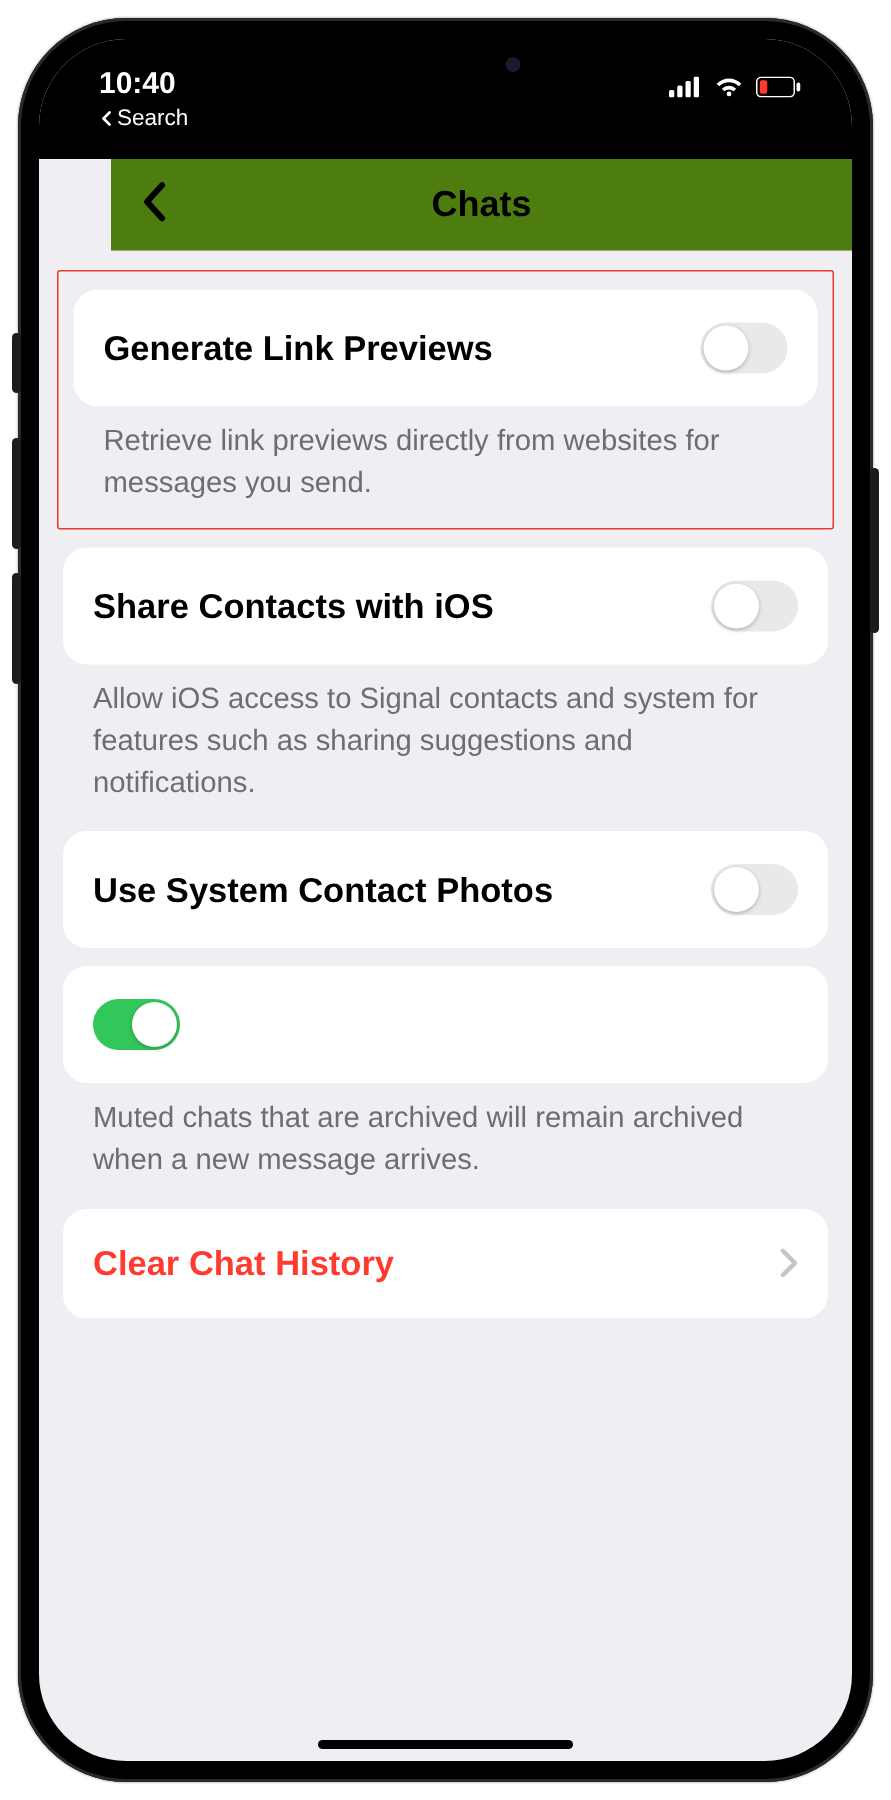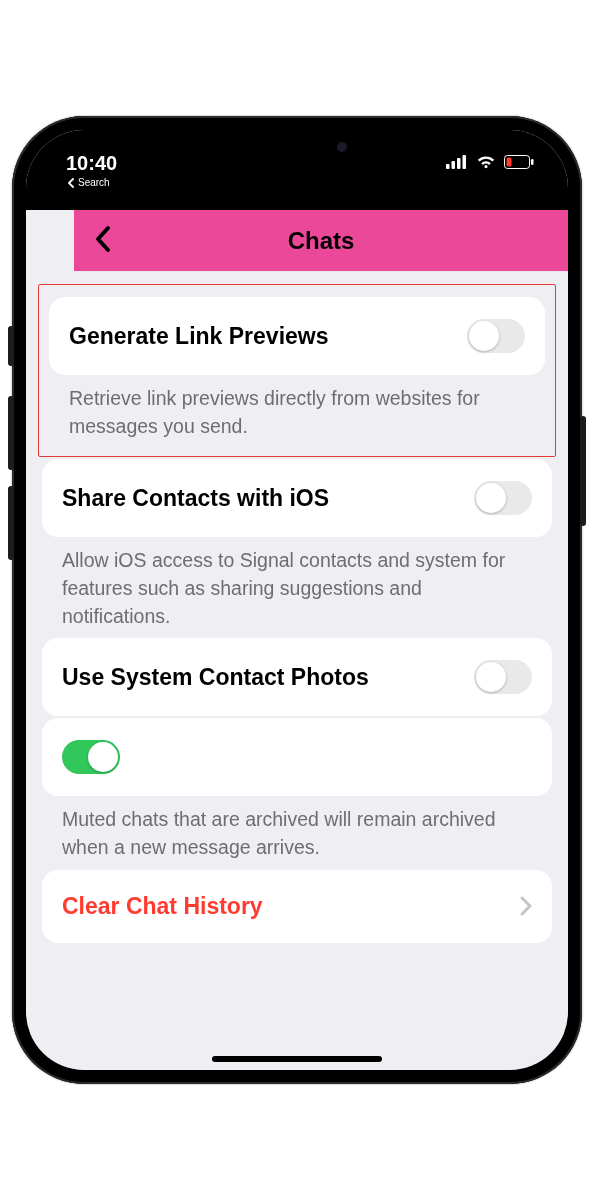--- a/index.html
+++ b/index.html
@@ -8,21 +8,21 @@
     height: 1200px;
     background: #fff;
     font-family: -apple-system, "Helvetica Neue", Arial, sans-serif;
     display: flex;
     align-items: center;
     justify-content: center;
     overflow: hidden;
   }
   .phone-frame {
     width: 570px;
-    height: 968px;
+    height: 1176px;
     background: #000;
     border-radius: 72px;
     padding: 14px;
     position: relative;
     box-shadow: inset 0 0 0 2px #2a2a2a, 0 0 2px #888;
   }
   .side-btn {
     position: absolute;
     background: #1c1c1c;
     border-radius: 4px;
@@ -70,40 +70,40 @@
     border-radius: 50%;
     background: #1a1a2a;
   }
   .status-left {
     color: #fff;
     font-size: 20px;
     font-weight: 600;
     line-height: 1.15;
   }
   .status-left .back-search {
-    font-size: 10px;
+    font-size: 15px;
     font-weight: 500;
     display: flex;
     align-items: center;
     gap: 2px;
     margin-top: 2px;
   }
   .status-right {
     display: flex;
     align-items: center;
     gap: 8px;
     color: #fff;
     position: relative;
     top: -8px;
   }
   .status-right svg { display: block; }
 
   .nav-header {
     height: 62px;
-    background: #ec4899;
+    background: #4d7c0f;
     display: flex;
     align-items: center;
     justify-content: center;
     position: relative;
     border-bottom: 1px solid #e9e8ed;
     margin-left: 48px;
   }
   .nav-header .back {
     position: absolute;
     left: 12px;
@@ -114,21 +114,21 @@
   .nav-title {
     font-size: 24px;
     font-weight: 700;
     color: #000;
   }
 
   .content {
     padding: 18px 16px 0 16px;
     display: flex;
     flex-direction: column;
-    gap: 2px;
+    gap: 12px;
     height: calc(100% - 142px);
     overflow: hidden;
     position: relative;
   }
 
   .highlight-box {
     border: 1px solid #e53935;
     border-radius: 2px;
     padding: 12px 10px 10px 10px;
     margin: -6px -4px 0 -4px;

